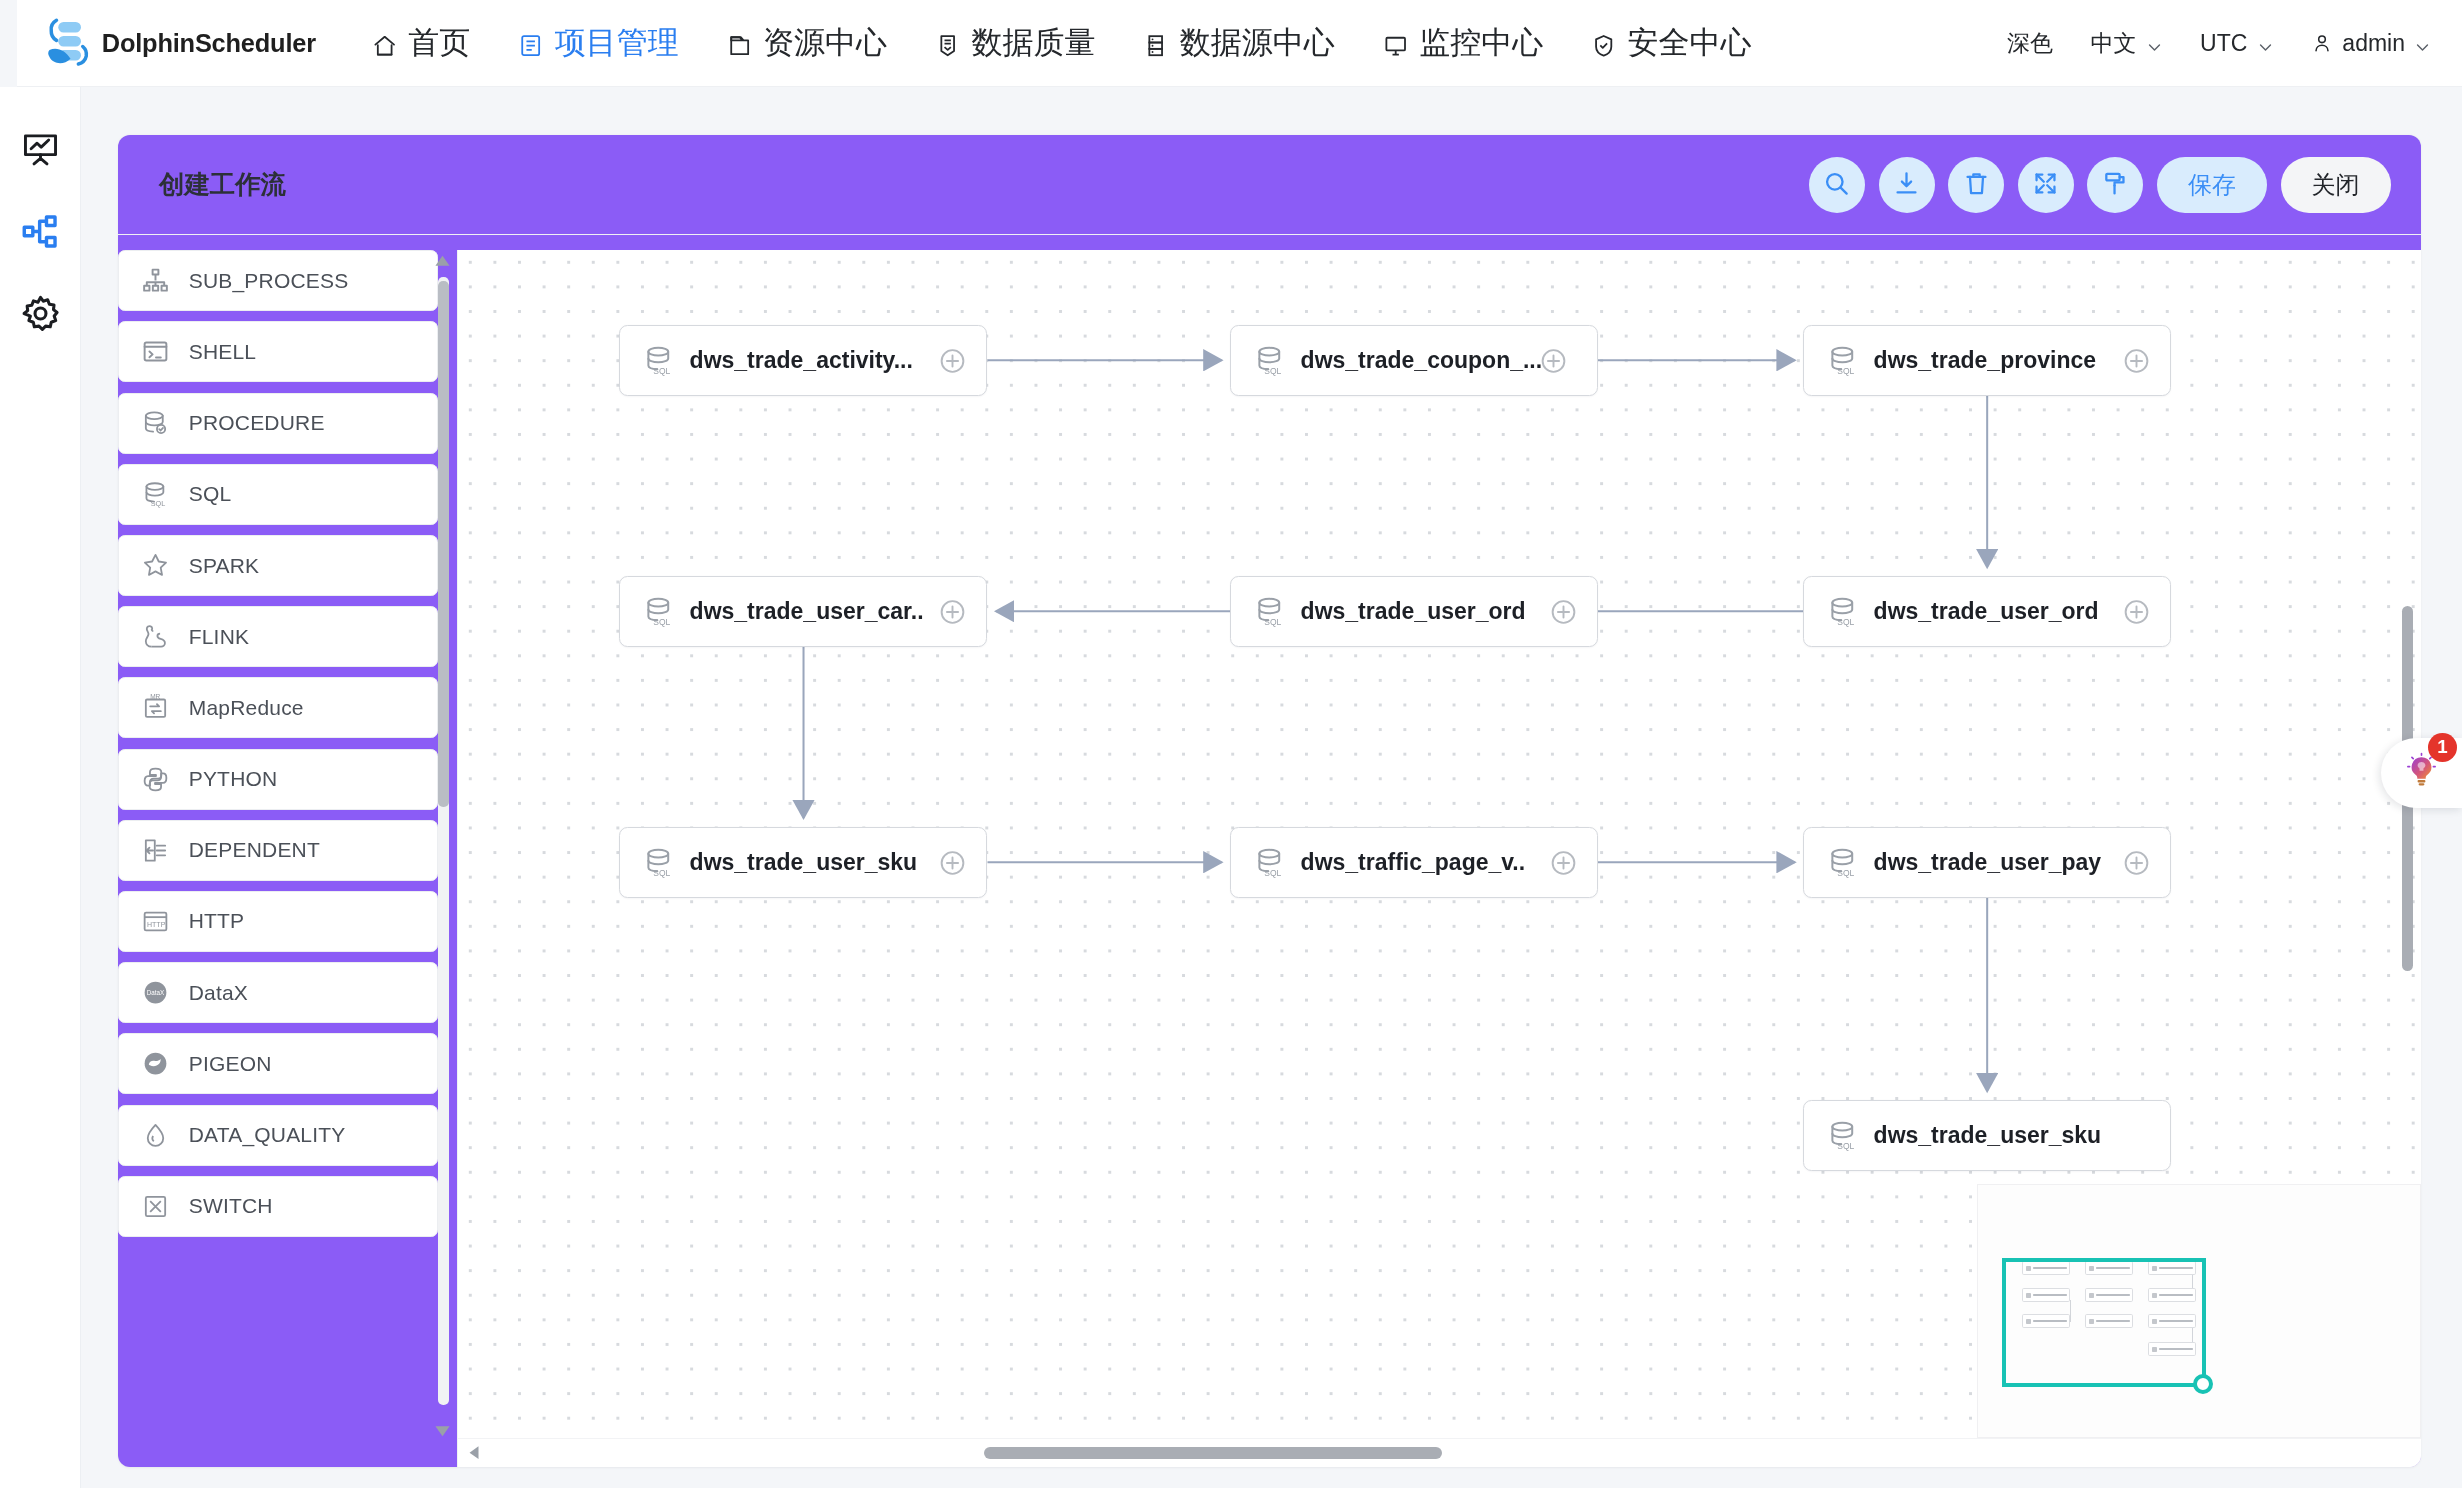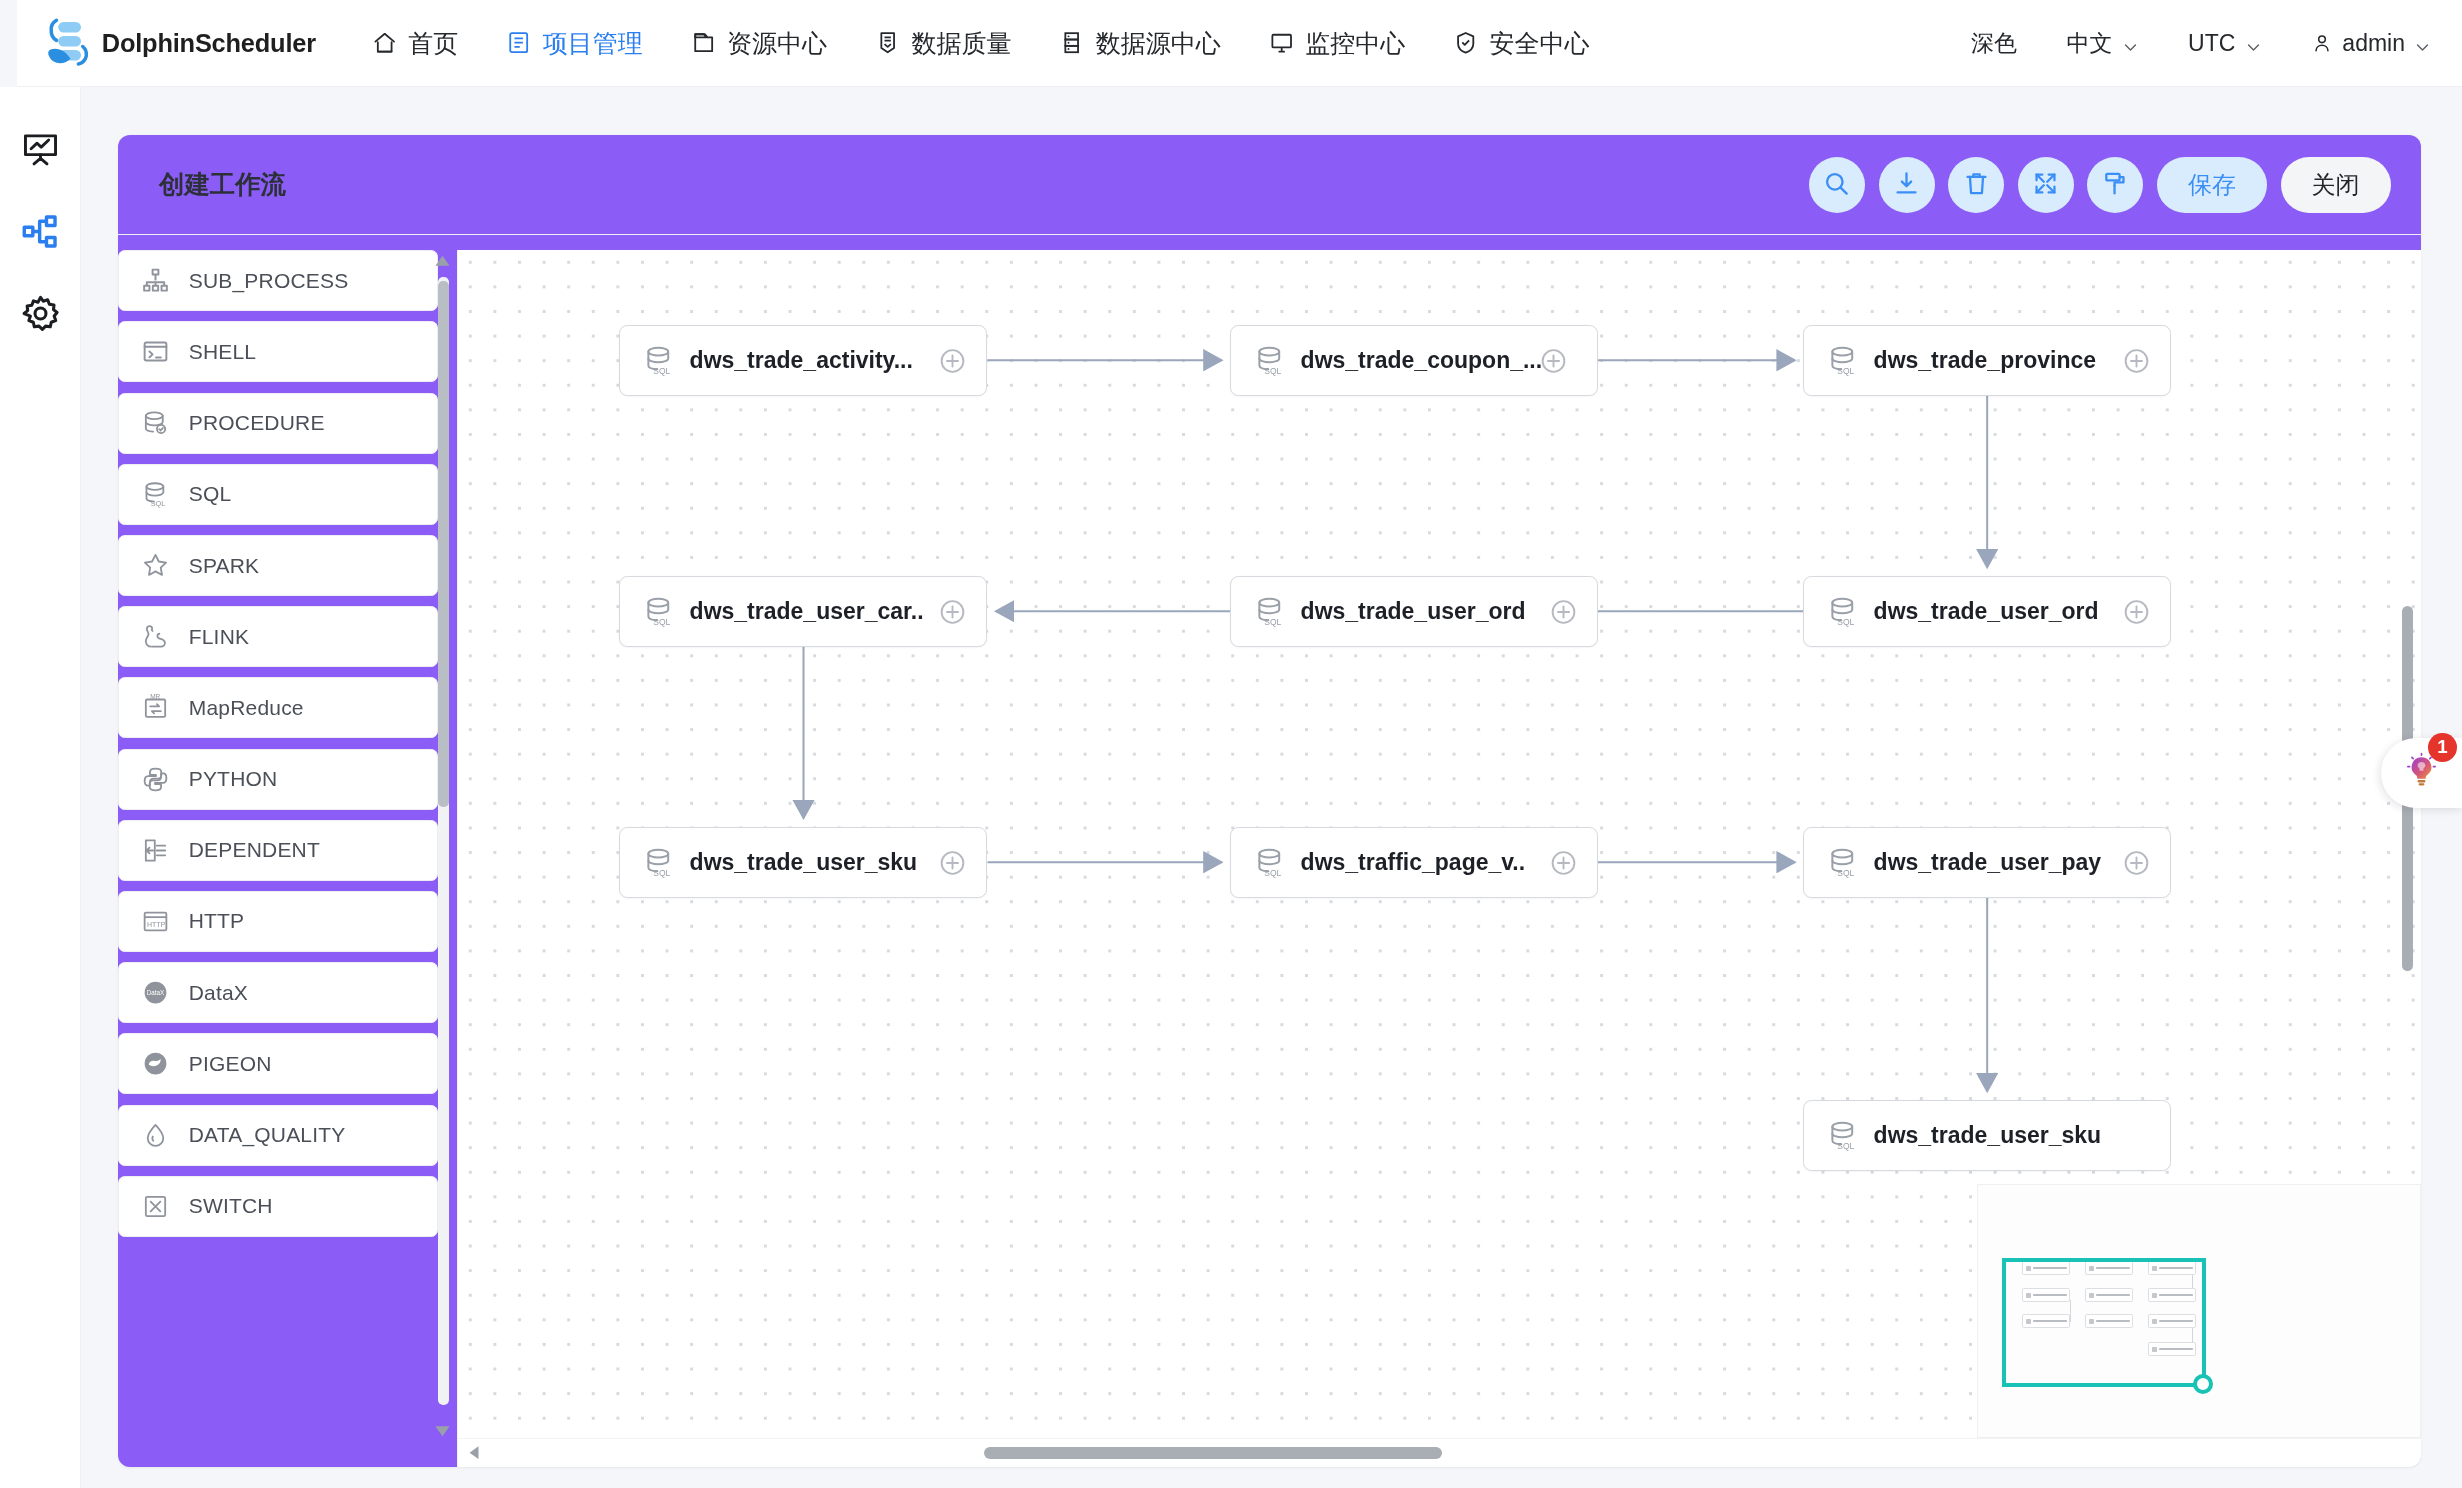--- a/index.html
+++ b/index.html
@@ -22,27 +22,27 @@
   .brand { display: flex; align-items: center; margin-left: 22px; }
   .brand-logo { width: 56px; height: 56px; position: relative; }
   .brand-name {
     font-size: 25.4px; font-weight: 600; color: #1f1f1f;
     margin-left: 6.8px; letter-spacing: -0.2px;
   }
   .nav-items { display: flex; align-items: center; margin-left: 32px; }
   .nav-item {
     display: flex; align-items: center; gap: 11px;
     padding: 0 24px; height: 87px; cursor: pointer;
-    font-size: 25px; color: #25282c;
+    font-size: 31px; color: #25282c;
   }
   .nav-item.active { color: #2a7ef0; }
   .nav-icon { width: 25.4px; height: 25.4px; display: block; }
   .nav-right {
     margin-left: auto; display: flex; align-items: center;
-    margin-right: 29px; gap: 12px; justify-content: space-between;
+    margin-right: 29px; gap: 0; justify-content: space-between;
   }
   .nav-right-item {
     display: flex; align-items: center; gap: 9.3px;
     padding: 0 18.7px; font-size: 23px; color: #25282c; cursor: pointer;
   }
   .chev { width: 17px; height: 17px; flex: none; }
 
   
   .rail {
     position: absolute; top: 87px; left: 0;

